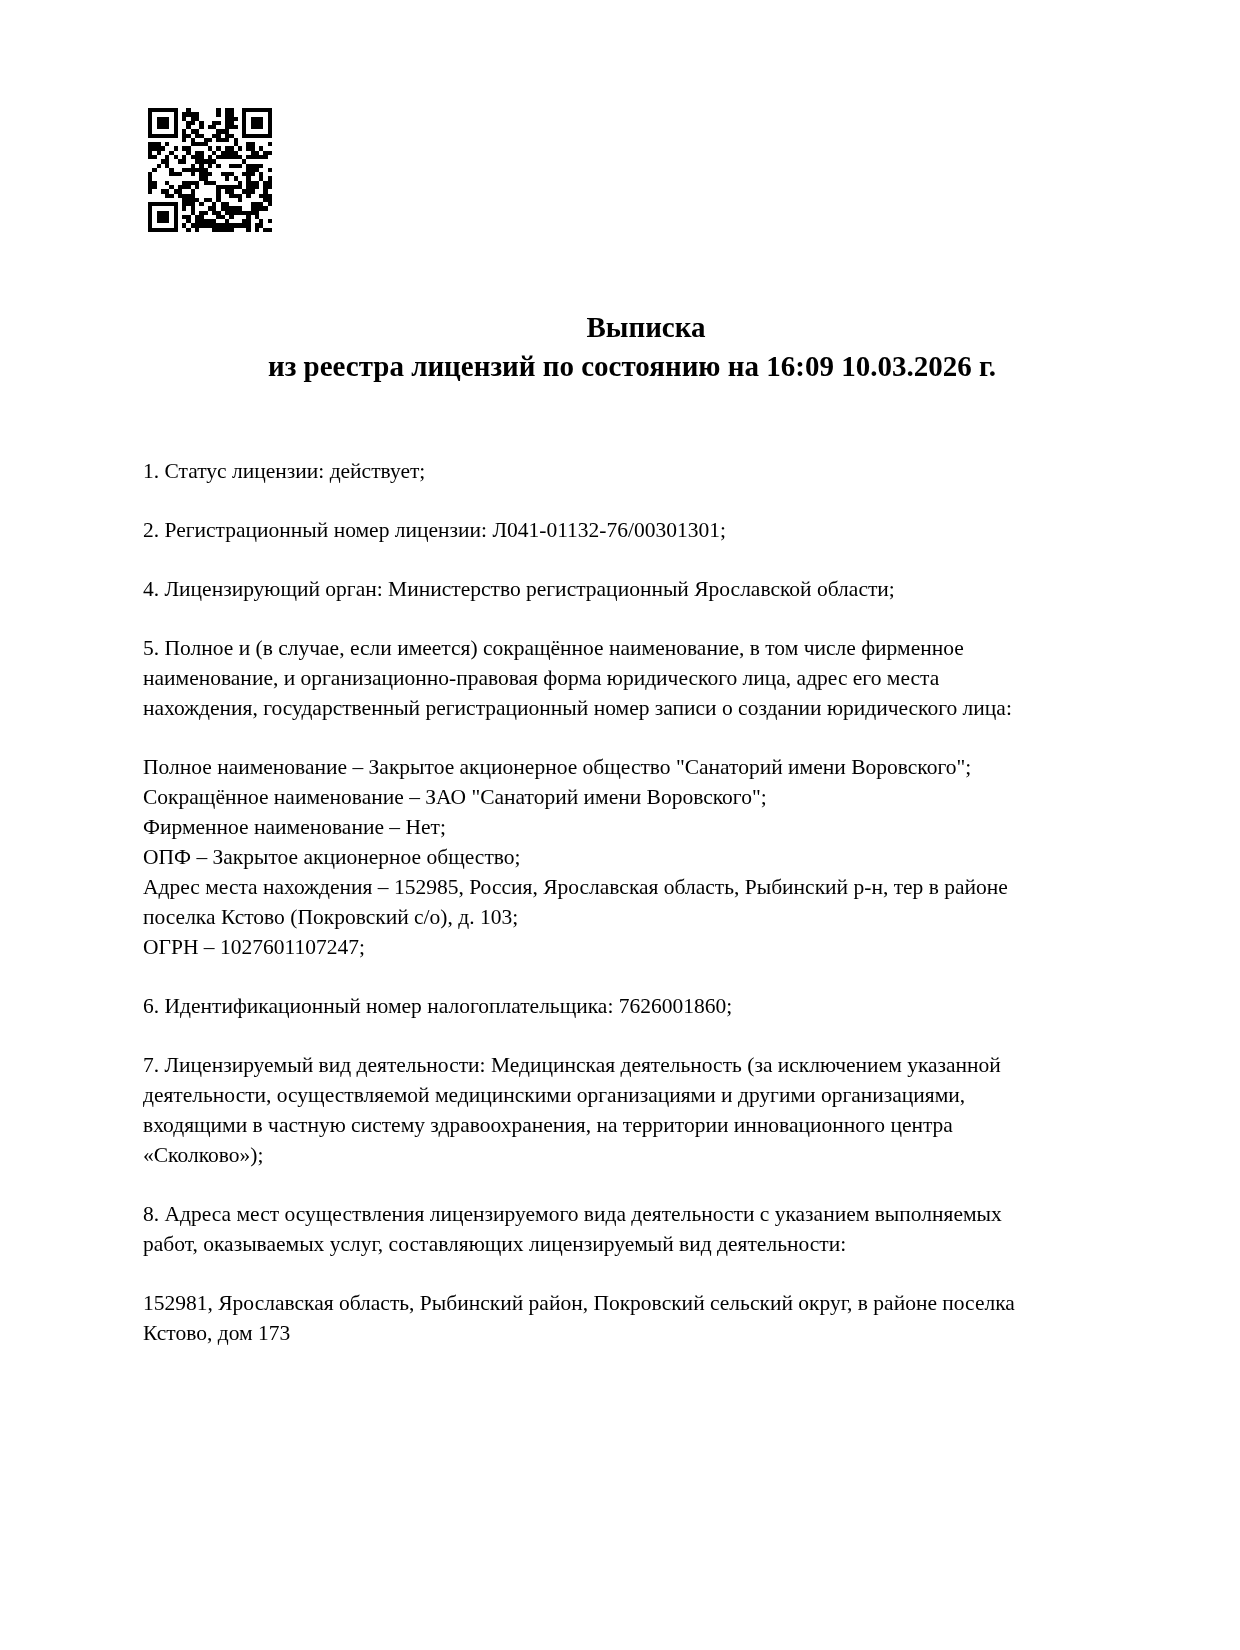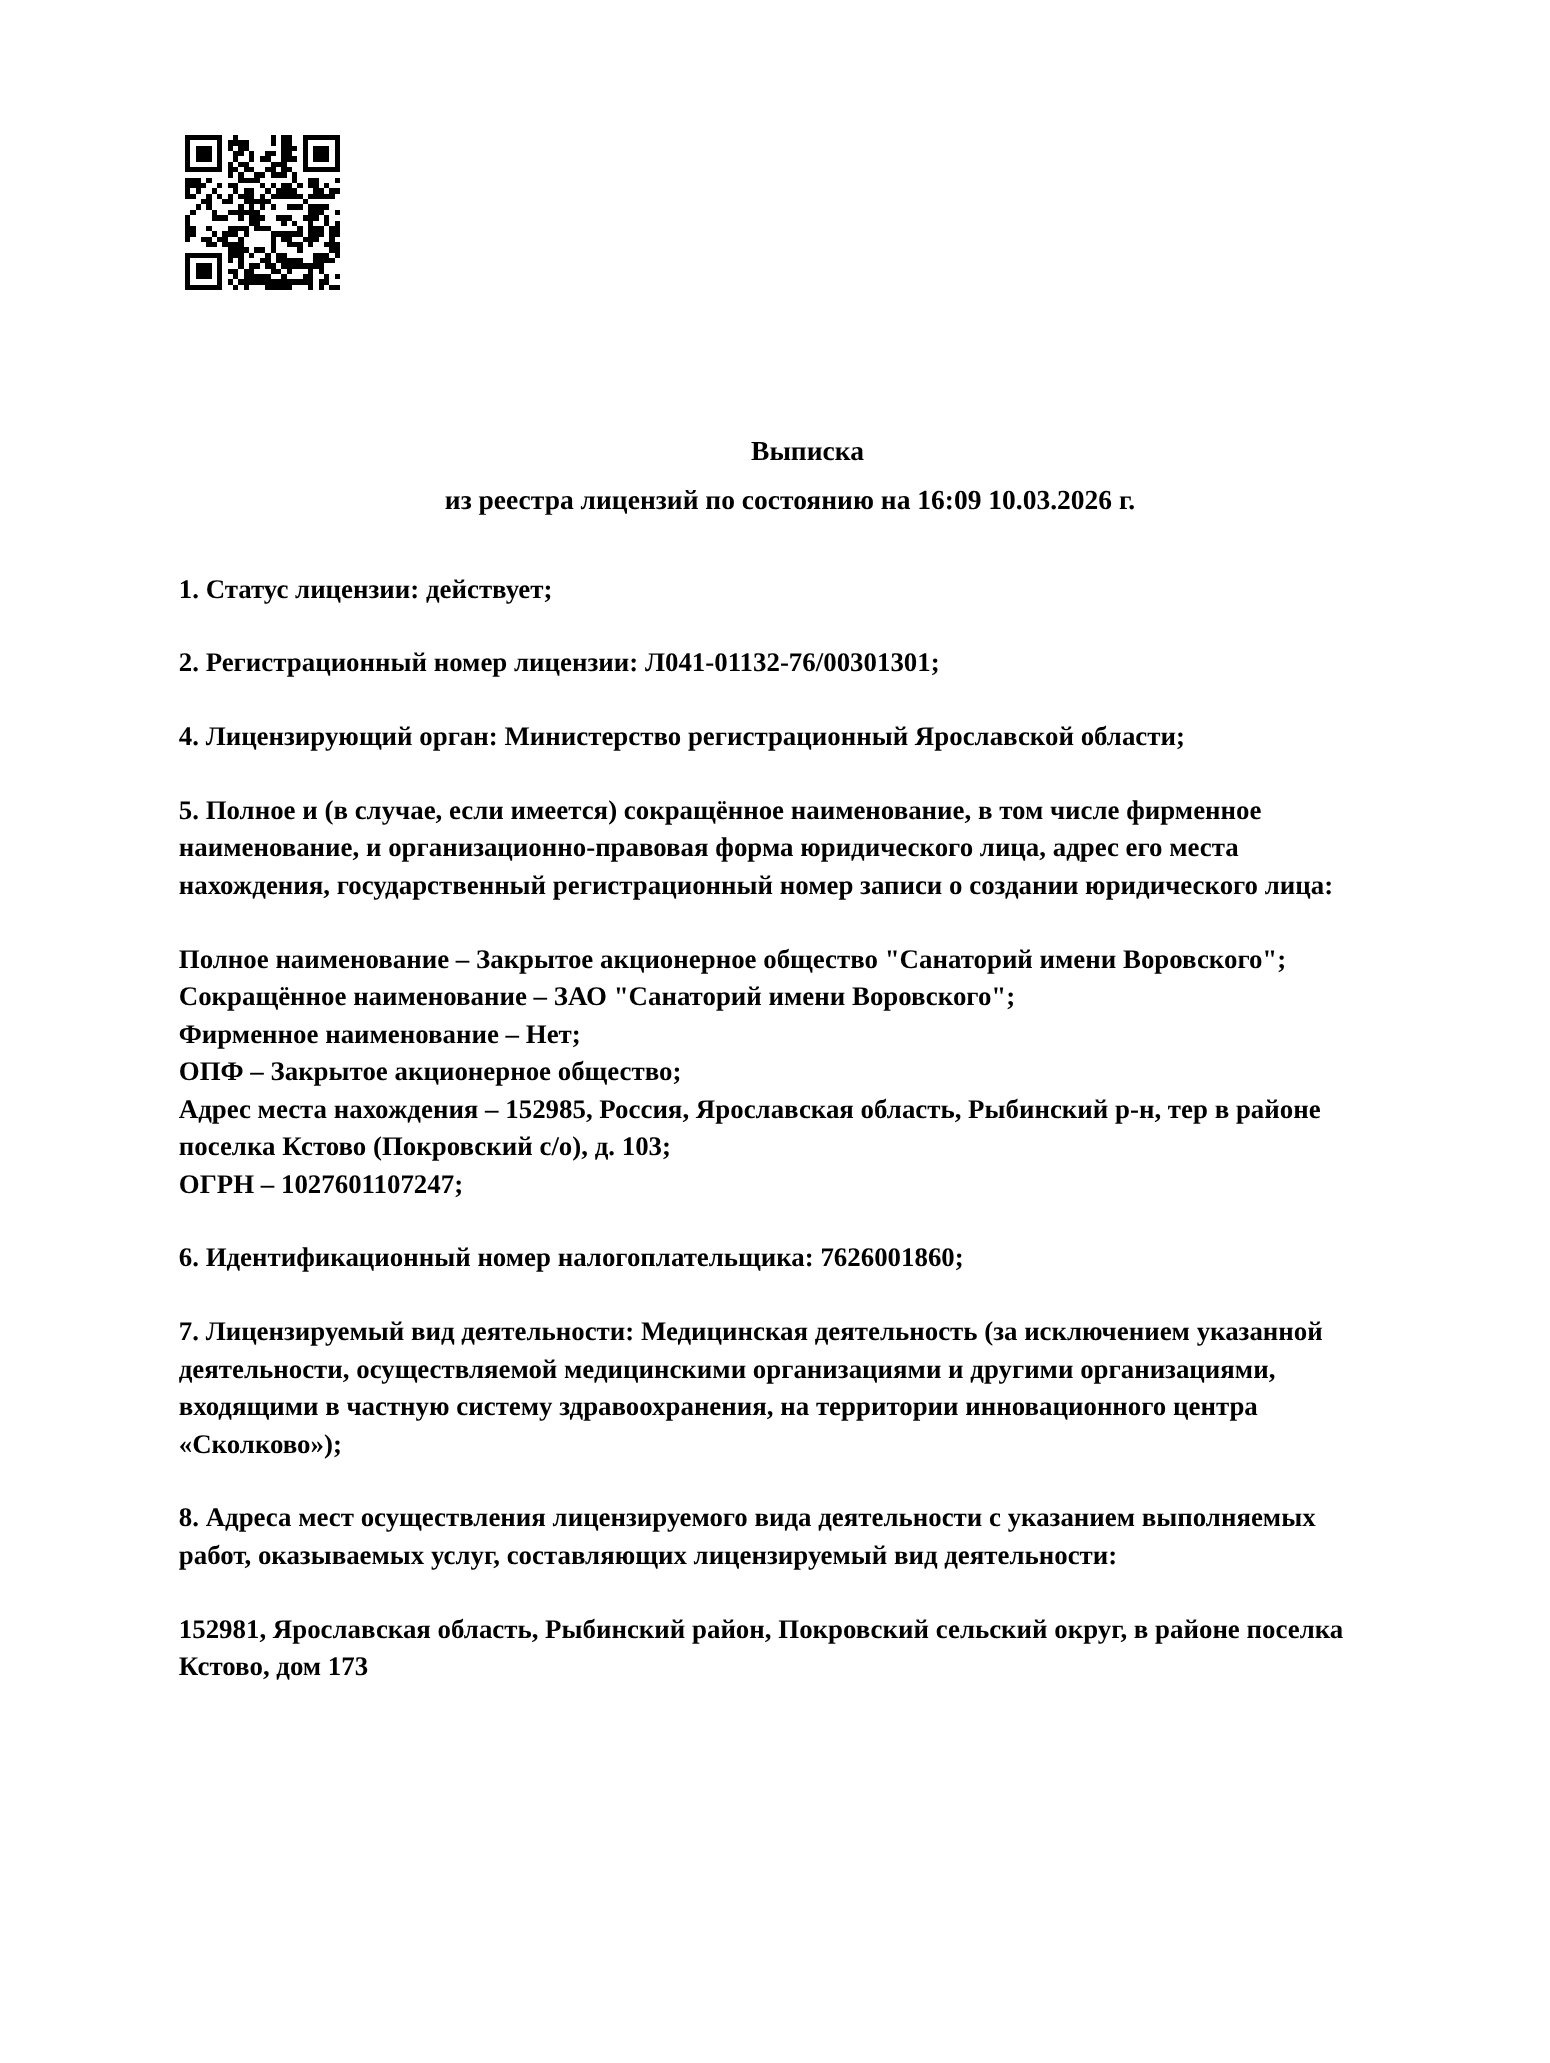--- a/index.html
+++ b/index.html
@@ -6,28 +6,28 @@
   body {
     width: 1240px; height: 1650px; position: relative; overflow: hidden;
     font-family: "Liberation Serif", "DejaVu Serif", serif;
     color: #000000;
   }
   .qr {
     position: absolute; left: 148px; top: 108px; width: 124px; height: 124px;
   }
   .qr svg { width: 100%; height: 100%; display: block; shape-rendering: crispEdges; }
   .title-block {
-    position: absolute; left: 0; width: 1232px; top: 341px; text-align: center;
-    font-weight: bold; font-size: 22px; line-height: 39px;
+    position: absolute; left: 0; width: 1232px; top: 308px; text-align: center;
+    font-weight: bold; font-size: 29px; line-height: 39px;
   }
   .title-block .t1 { padding-left: 60px; }
   .title-block .t2 { padding-left: 32px; }
   .content {
     position: absolute; left: 143px; top: 456px; width: 1000px;
-    font-size: 21.5px; line-height: 30px; font-weight: bold;
+    font-size: 21.5px; line-height: 30px;
   }
   .para { margin: 0 0 29px 0; white-space: pre-line; }
   .org-lines { margin: 16px 0 29px 0; }
   .org-lines div { white-space: normal; }
 </style>
 </head>
 <body>
 
 <div class="qr">
   <svg id="qr-svg" viewBox="0 0 29 29">

